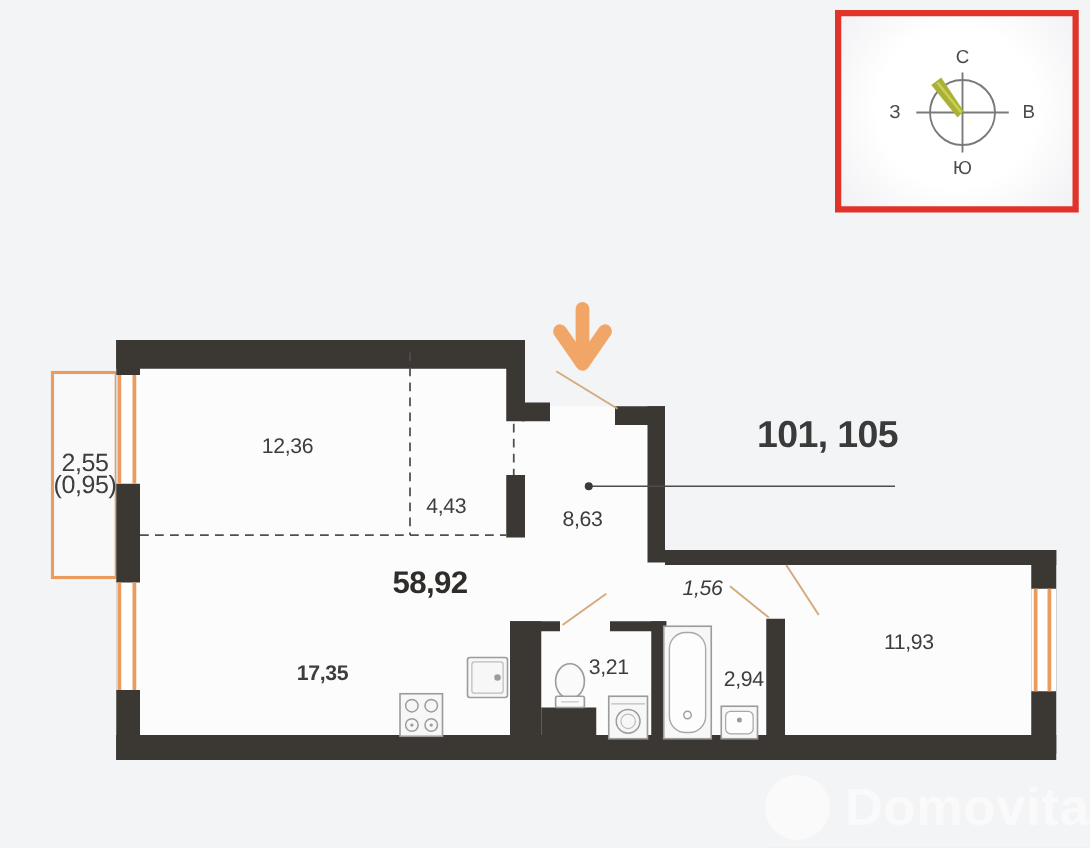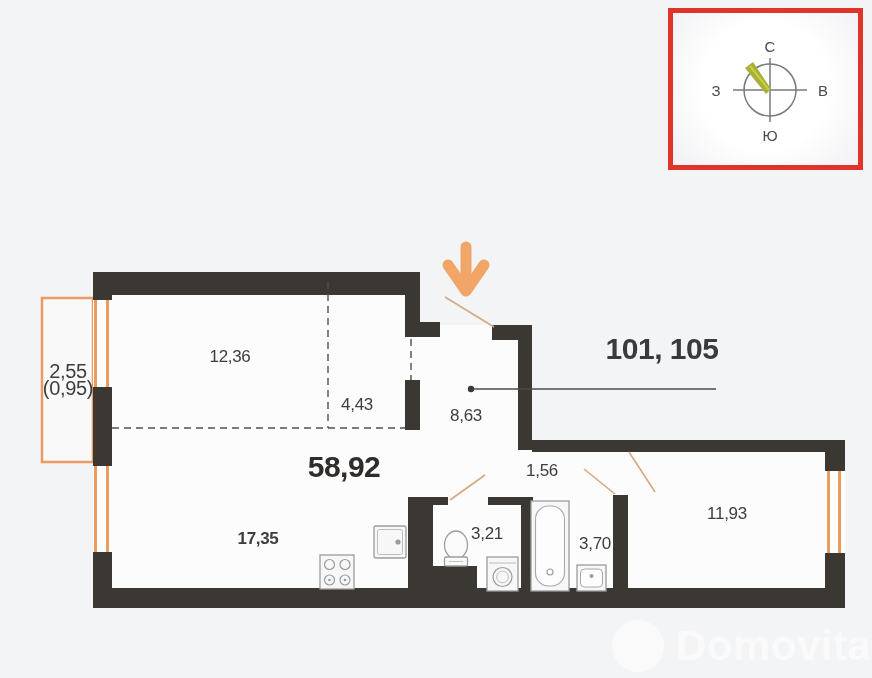--- a/index.html
+++ b/index.html
@@ -2,21 +2,21 @@
 <html><head>
 <meta charset="utf-8">
 <style>
   html,body{margin:0;padding:0;}
   body{font-family:"Liberation Sans",sans-serif;background:#e9e9ec;}
   .stage{position:relative;width:872px;height:678px;background:#f3f4f6;overflow:hidden;}
   .plan-svg{position:absolute;left:0;top:0;}
   .lbl{position:absolute;transform:translate(-50%,-50%);color:#3d3d3d;font-size:17px;
        letter-spacing:-0.3px;white-space:nowrap;}
   .lbl-small{font-size:20px;text-align:center;line-height:17px;}
-  .lbl-total{font-size:30px;font-weight:700;color:#2f2c29;letter-spacing:-0.5px;}
+  .lbl-total{font-size:25px;font-weight:700;color:#2f2c29;letter-spacing:-0.5px;}
   .lbl-title{font-size:30px;font-weight:600;color:#3a3a3a;letter-spacing:-0.5px;
              text-align:center;line-height:41px;}
   .compass{position:absolute;left:668px;top:8px;width:185px;height:152px;
            border:5px solid #e0332a;
            background:radial-gradient(circle at 50% 48%, #ffffff 52%, #f1f1f4 100%);}
   .compass-letter{position:absolute;transform:translate(-50%,-50%);font-size:15px;color:#4b4b4b;}
   .watermark{position:absolute;left:612px;top:620px;display:flex;align-items:center;gap:12px;}
   .wm-circle{width:52px;height:52px;border-radius:50%;background:rgba(255,255,255,0.55);}
   .wm-text{font-size:42px;font-weight:700;color:rgba(255,255,255,0.55);letter-spacing:0.5px;}
 </style>
@@ -140,22 +140,22 @@
 
   <div class="lbl lbl-small" style="left:68px;top:380px;">
     <div>2,55</div>
     <div>(0,95)</div>
   </div>
 
   <div class="lbl" style="left:466px;top:416px;">8,63</div>
   <div class="lbl lbl-total" style="left:344px;top:467px;">58,92</div>
   <div class="lbl" style="left:258px;top:539px;font-weight:bold;">17,35</div>
   <div class="lbl" style="left:487px;top:534px;">3,21</div>
-  <div class="lbl" style="left:542px;top:471px;">1,56</div>
-  <div class="lbl" style="left:595px;top:544px;">3,70</div>
+  <div class="lbl" style="left:562px;top:471px;font-style:italic;">1,56</div>
+  <div class="lbl" style="left:595px;top:544px;">2,94</div>
   <div class="lbl" style="left:727px;top:514px;">11,93</div>
 
   <div class="lbl lbl-title" style="left:662px;top:348px;">
     <div>101, 105</div>
   </div>
 
   <div class="compass">
     <svg width="185" height="152" viewBox="0 0 185 152">
       <circle cx="97" cy="77" r="26" fill="none" stroke="#7a7a7a" stroke-width="1.5"></circle>
       <line x1="60" y1="77" x2="134" y2="77" stroke="#7a7a7a" stroke-width="1.5"></line>

